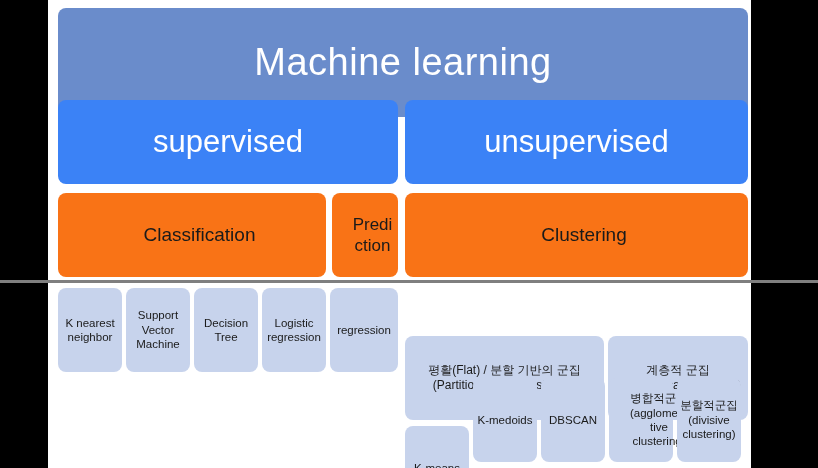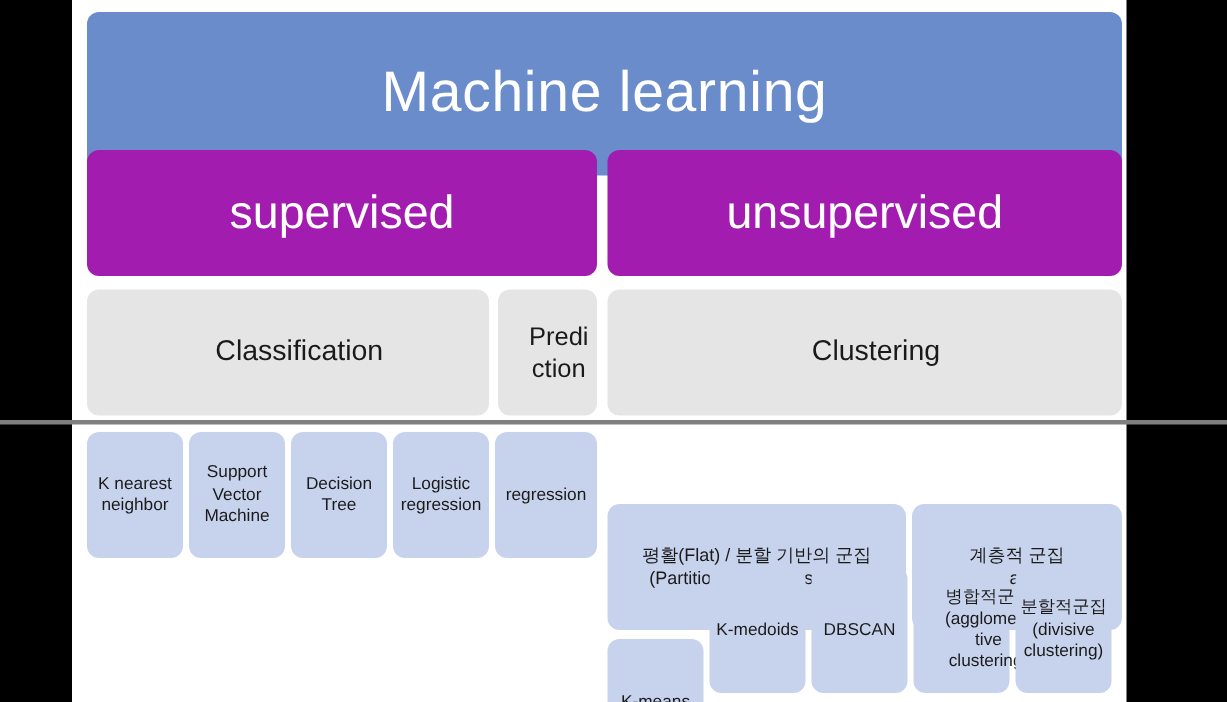--- a/index.html
+++ b/index.html
@@ -44,22 +44,22 @@
     display: flex;
     align-items: center;
     justify-content: center;
     text-align: center;
     border-radius: 8px;
     line-height: 1.25;
     white-space: pre-line;
   }
   
   .t1 { background: #6a8ccb; color: #ffffff; }
-  .t2 { background: #a21caf; color: #ffffff; }
-  .t3 { background: #e5e5e5; color: #1a1a1a; padding-left: 15px; }
+  .t2 { background: #3b82f6; color: #ffffff; }
+  .t3 { background: #f97316; color: #1a1a1a; padding-left: 15px; }
   .t4 { background: #c7d3ec; color: #1a1a1a; }
 
   .f-title   { font-size: 38px; letter-spacing: 0.5px; }
   .f-level2  { font-size: 31px; }
   .f-level3  { font-size: 19px; }
   .f-level3s { font-size: 17px; }
   .f-leaf    { font-size: 11.5px; }
   .f-leafk   { font-size: 12px; margin-top: 48px; }
 </style>
 </head>

